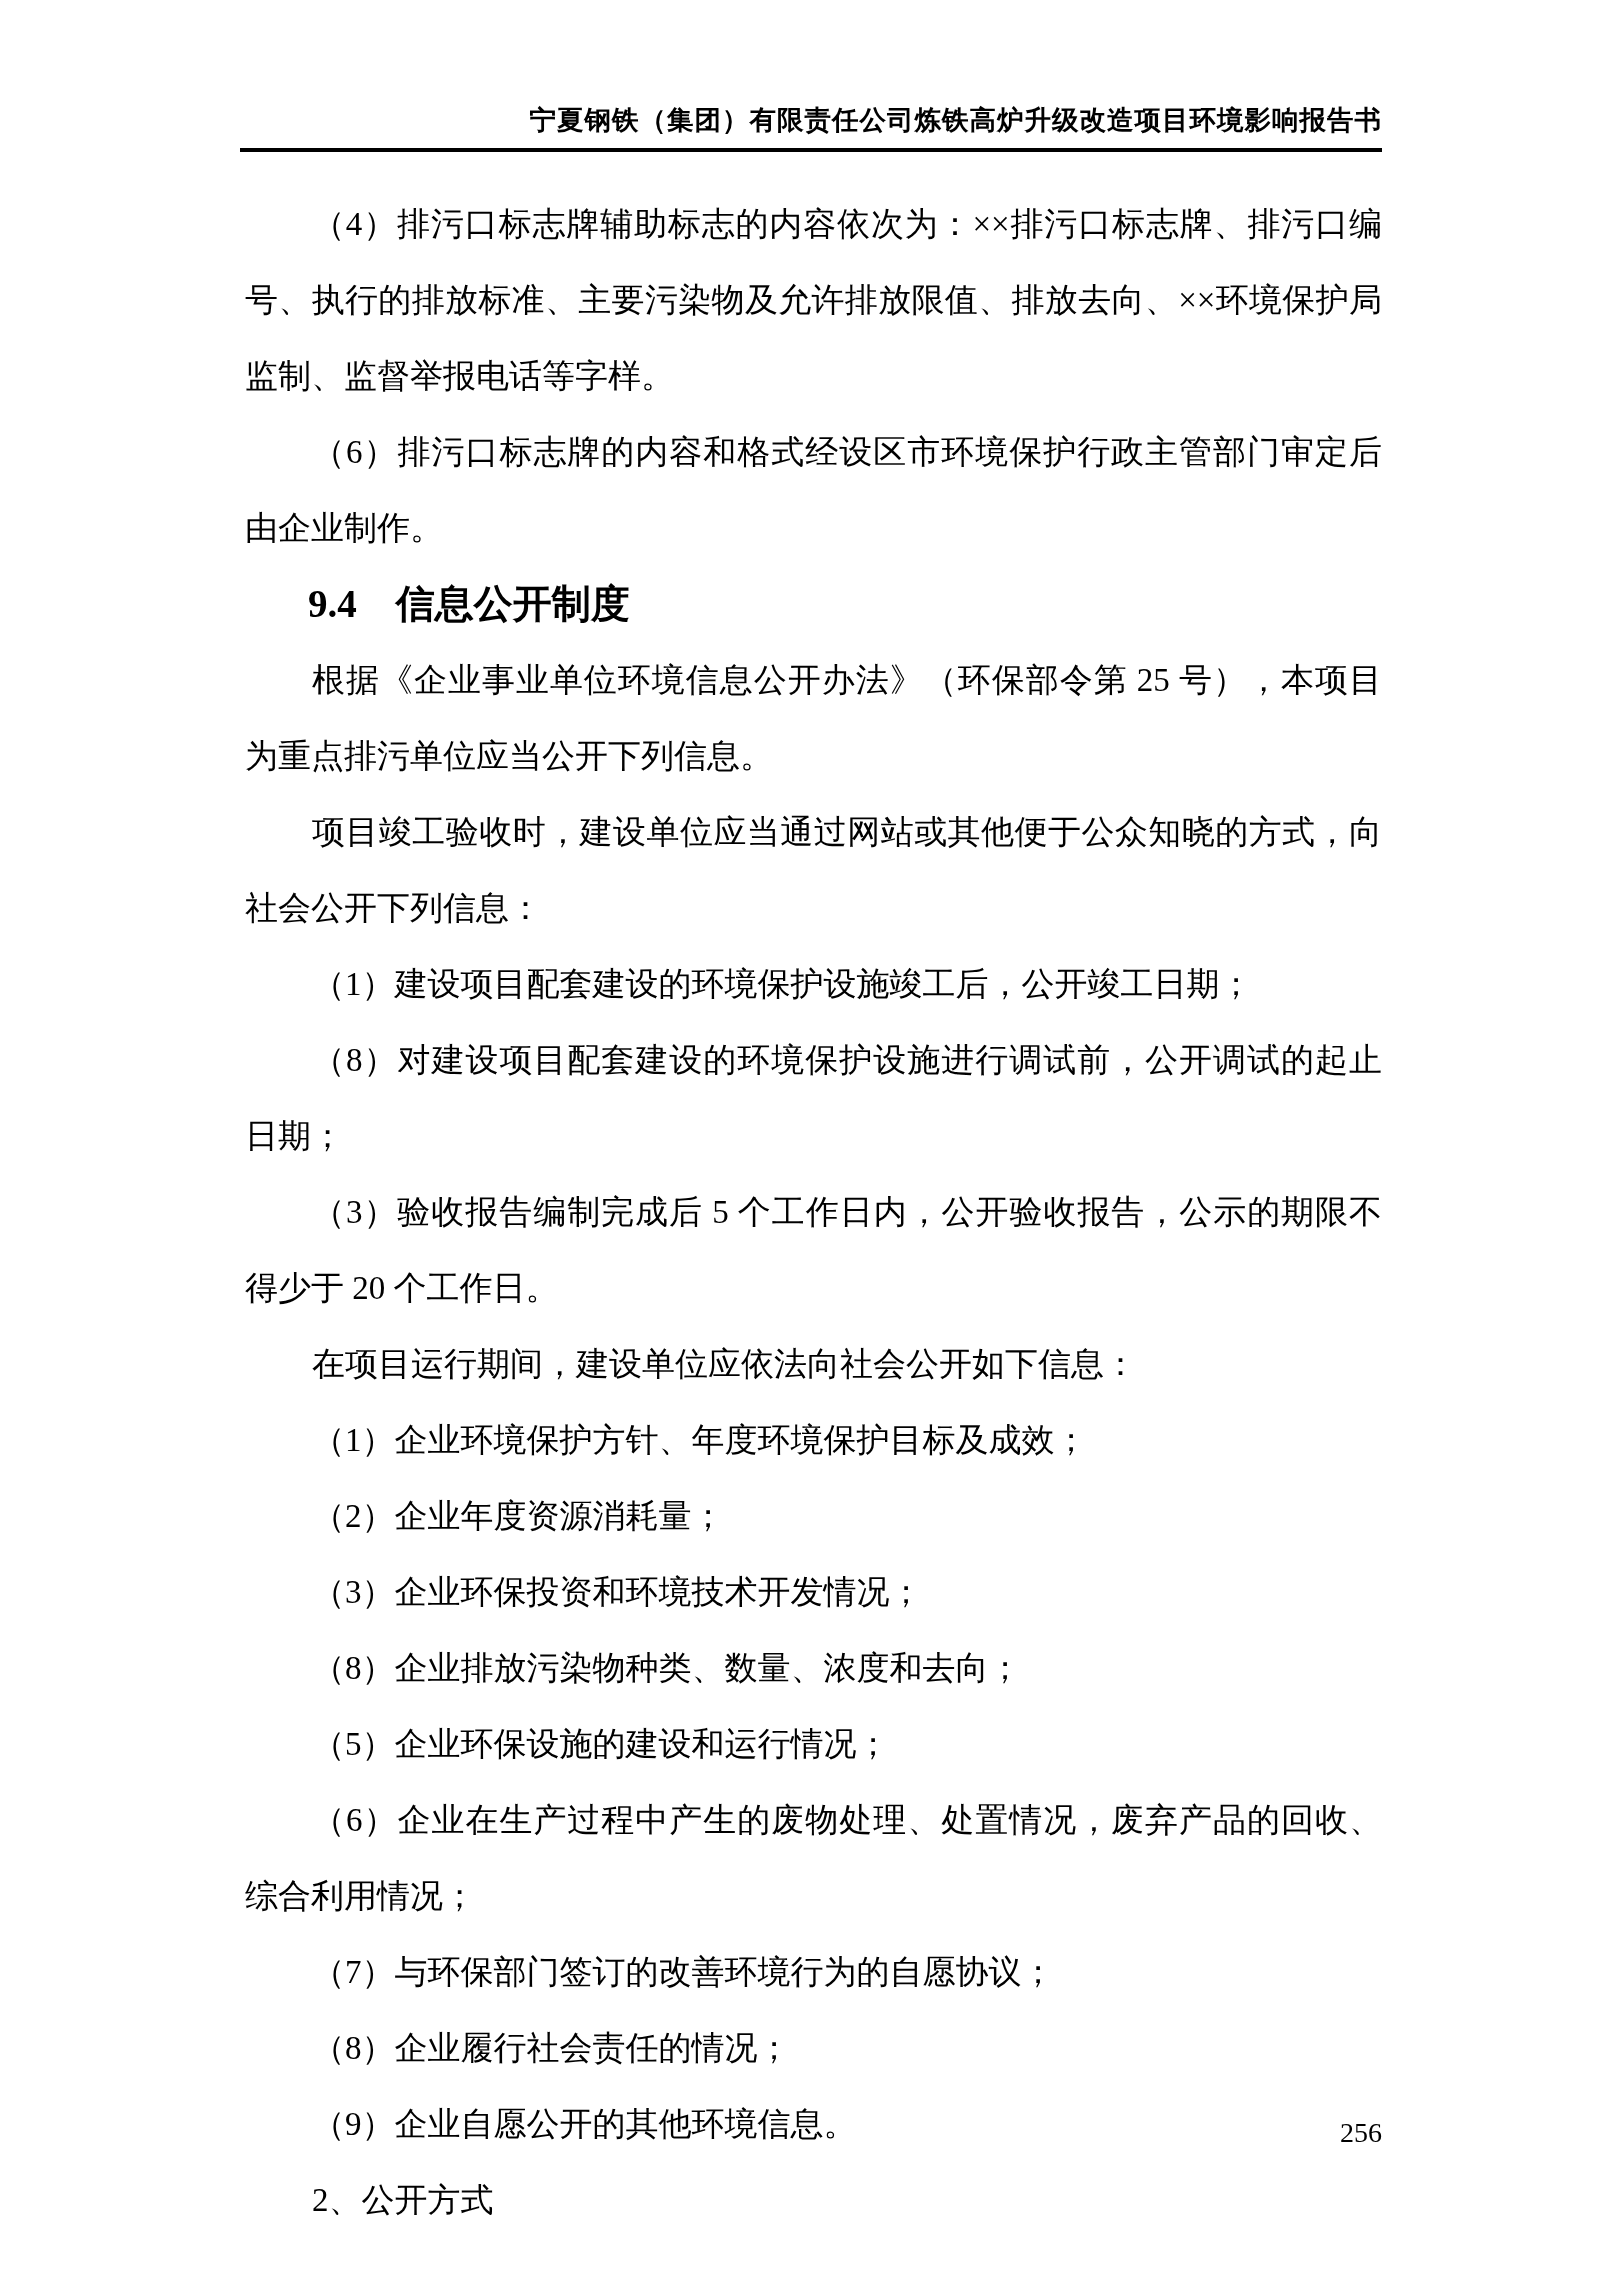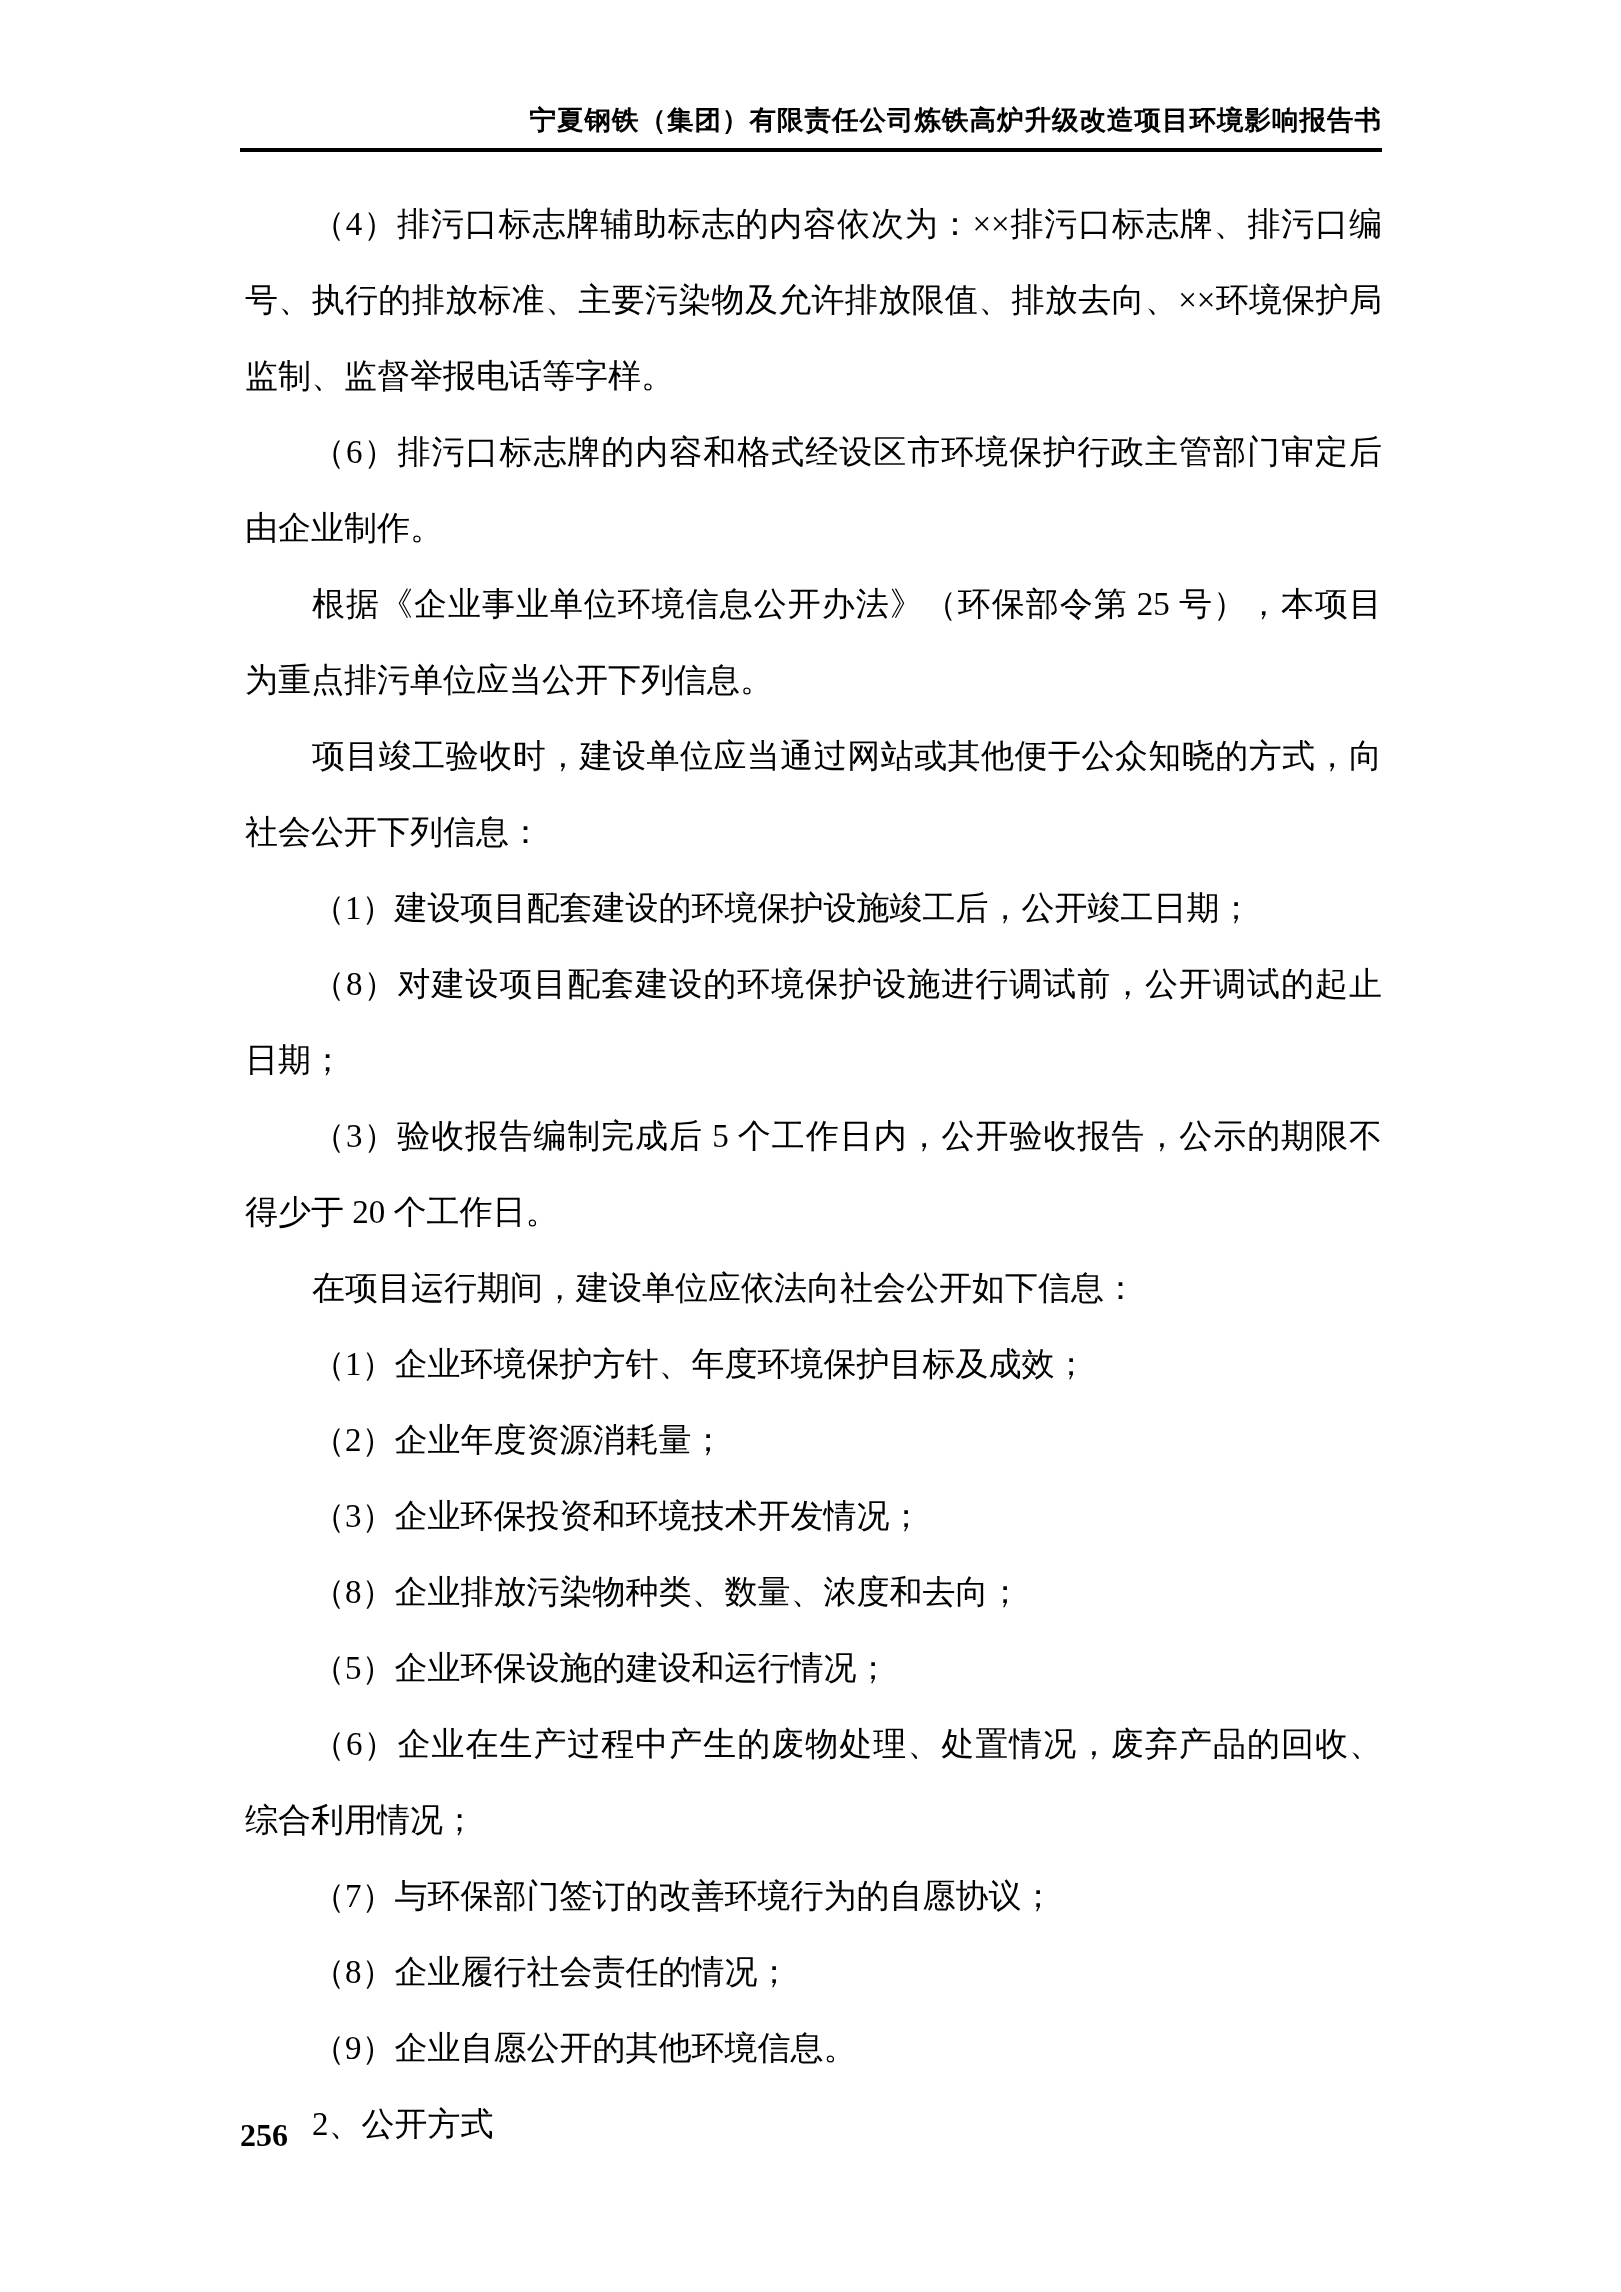--- a/index.html
+++ b/index.html
@@ -53,37 +53,38 @@
   .content p.heading {
     font-weight: bold;
     font-size: 39px;
     text-indent: 63px;
   }
   .page-footer {
     position: absolute;
     top: 2117px;
     left: 240px;
     width: 1142px;
-    text-align: left;
-    font-size: 32px;
-    font-weight: bold;
+    text-align: right;
+    font-size: 28px;
+    font-weight: normal;
   }
 </style>
 </head>
 <body>
 
 <div class="page">
 
   <div class="page-header">宁夏钢铁（集团）有限责任公司炼铁高炉升级改造项目环境影响报告书</div>
 
   <div class="header-rule"></div>
 
   <div class="content">
     <p>（4）排污口标志牌辅助标志的内容依次为：××排污口标志牌、排污口编号、执行的排放标准、主要污染物及允许排放限值、排放去向、××环境保护局监制、监督举报电话等字样。</p>
     <p>（6）排污口标志牌的内容和格式经设区市环境保护行政主管部门审定后由企业制作。</p>
+    <p class="heading">9.4　信息公开制度</p>
     <p>根据《企业事业单位环境信息公开办法》（环保部令第 25 号），本项目为重点排污单位应当公开下列信息。</p>
     <p>项目竣工验收时，建设单位应当通过网站或其他便于公众知晓的方式，向社会公开下列信息：</p>
     <p>（1）建设项目配套建设的环境保护设施竣工后，公开竣工日期；</p>
     <p>（8）对建设项目配套建设的环境保护设施进行调试前，公开调试的起止日期；</p>
     <p>（3）验收报告编制完成后 5 个工作日内，公开验收报告，公示的期限不得少于 20 个工作日。</p>
     <p>在项目运行期间，建设单位应依法向社会公开如下信息：</p>
     <p>（1）企业环境保护方针、年度环境保护目标及成效；</p>
     <p>（2）企业年度资源消耗量；</p>
     <p>（3）企业环保投资和环境技术开发情况；</p>
     <p>（8）企业排放污染物种类、数量、浓度和去向；</p>

